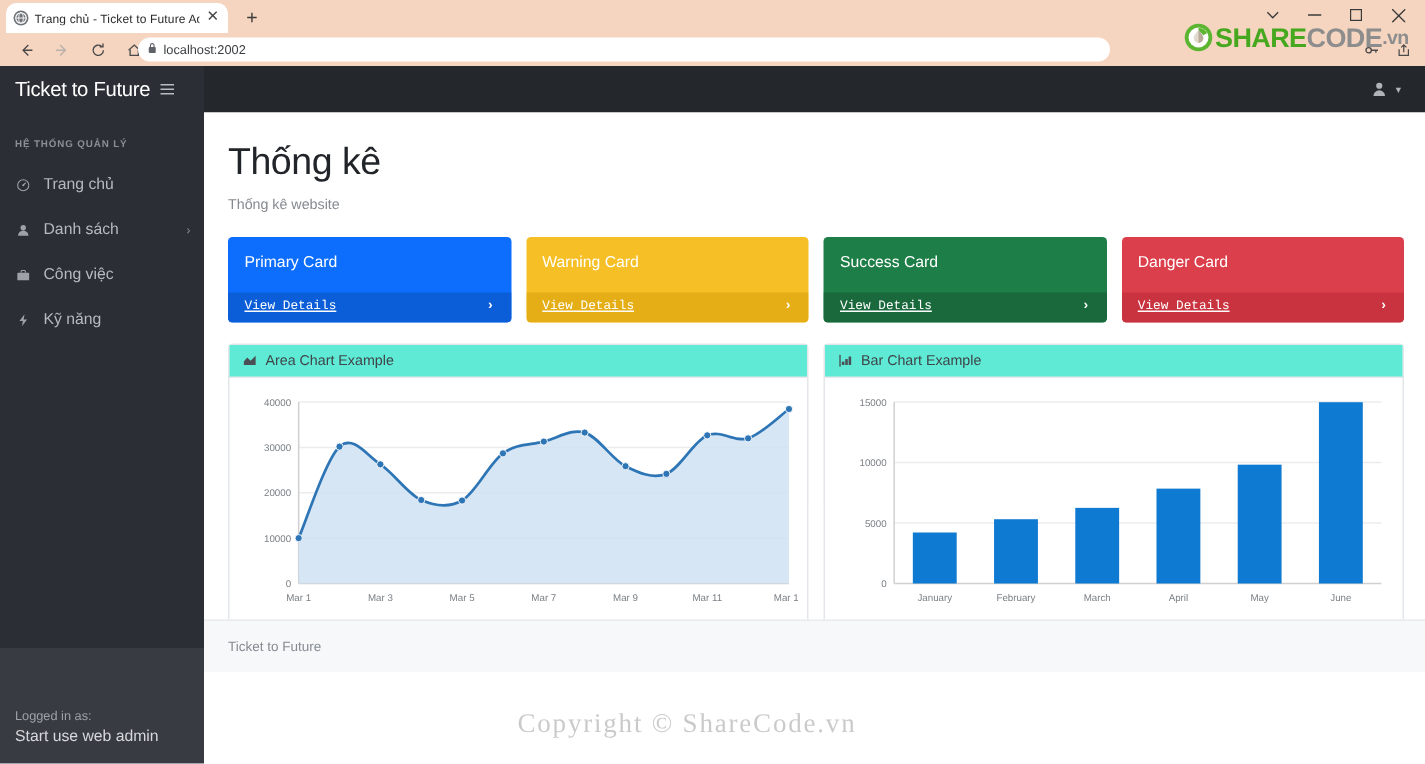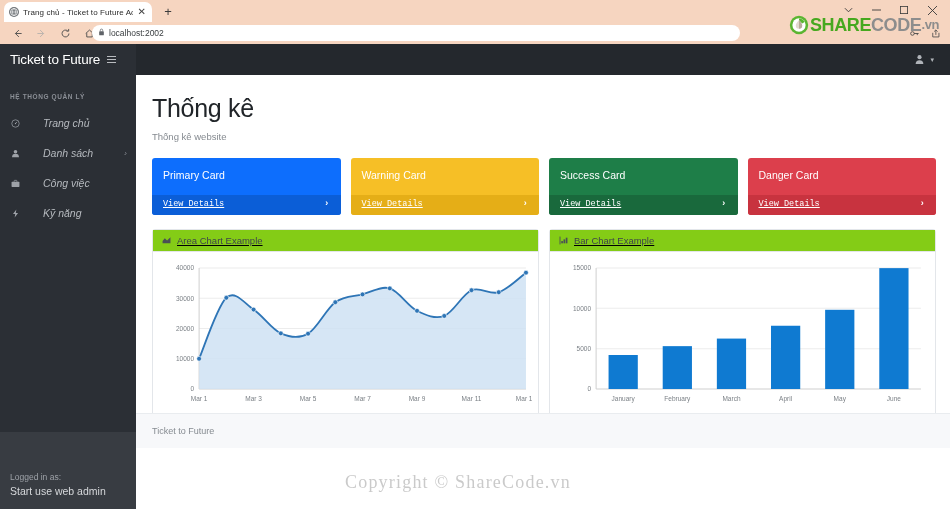--- a/index.html
+++ b/index.html
@@ -58,22 +58,22 @@
   .app { position:absolute; left:0; top:44px; width:950px; height:404px; background:#fff; }
 
   
   .sidebar { position:absolute; left:0; top:0; width:136px; height:465px; background:#2b2f35; }
   .brand { height:31px; display:flex; align-items:center; padding:0 10px; gap:7px; }
   .brand-title { color:#fff; font-size:13.5px; letter-spacing:-0.2px; white-space:nowrap; }
   .hamburger { display:flex; flex-direction:column; gap:2px; cursor:pointer; }
   .hamburger span { display:block; width:9px; height:1px; background:#b9bcc0; }
   .nav-heading { color:#8b8f96; font-size:6.5px; font-weight:700; letter-spacing:0.6px;
     padding:18px 0 8px 10px; text-transform:uppercase; }
-  .nav-item { display:flex; align-items:center; height:30px; padding:0 10px; gap:23px;
-    color:#b6babf; font-size:10.5px; cursor:pointer; position:relative;font-style:italic; }
+  .nav-item { display:flex; align-items:center; height:30px; padding:0 10px; gap:9px;
+    color:#b6babf; font-size:10.5px; cursor:pointer; position:relative; }
   .nav-item .ic { width:10px; height:10px; display:flex; align-items:center; justify-content:center;
     color:#9ea2a8; flex:0 0 auto; }
   .nav-item .ic svg { width:9px; height:9px; fill:currentColor; }
   .nav-item .caret { position:absolute; right:9px; font-size:8px; color:#8b8f96; }
   .logged-in { position:absolute; left:0; bottom:0; width:136px; padding:8px 10px 10px 10px;
     background:#383c42; color:#b6babf; }
   .logged-in .l1 { font-size:8.5px; color:#9ea2a8; line-height:13px;margin-top:31px; }
   .logged-in .l2 { font-size:10.5px; color:#d6d8db; line-height:15px; }
 
   
@@ -95,22 +95,22 @@
   .card-kpi .body { padding:11px 11px 14px 11px; color:#fff; font-size:10.5px; }
   .card-kpi .foot { display:flex; align-items:center; justify-content:space-between;
     padding:4px 11px 6px 11px;font-family:Liberation Mono, monospace; }
   .card-kpi .foot a { color:#fff; font-size:8.5px; text-decoration:underline; cursor:pointer; }
   .card-kpi .foot .chev { color:#fff; font-size:9px; font-weight:700; }
   .card-kpi.warning .body, .card-kpi.warning .foot a, .card-kpi.warning .foot .chev { color:#fff; }
 
   
   .charts { display:flex; gap:10px; margin-top:14px; }
   .card-chart { flex:1 1 0; background:#fff; border:1px solid #e3e6ea; border-radius:3px; }
-  .card-chart .hdr { background:#84cc16; border-bottom:1px solid #e3e6ea;
-    padding:5px 9px; display:flex; align-items:center; gap:6px; height:22px;text-decoration:underline; }
+  .card-chart .hdr { background:#5eead4; border-bottom:1px solid #e3e6ea;
+    padding:5px 9px; display:flex; align-items:center; gap:6px; height:22px; }
   .card-chart .hdr .ic { color:#4a4f55; display:flex; }
   .card-chart .hdr .ic svg { width:9px; height:9px; fill:currentColor; }
   .card-chart .hdr .t { font-size:9.5px; color:#3f444a; }
   .card-chart .plot { padding:8px 6px 4px 6px; }
   .card-chart .plot svg { display:block; width:100%; height:151px; }
 
   .axis-label { font-size:6.5px; fill:#7b8086; font-family:"Liberation Sans", sans-serif; }
   .grid-line { stroke:#ececec; stroke-width:1; }
   .axis-line { stroke:#d0d0d0; stroke-width:1; }
 

